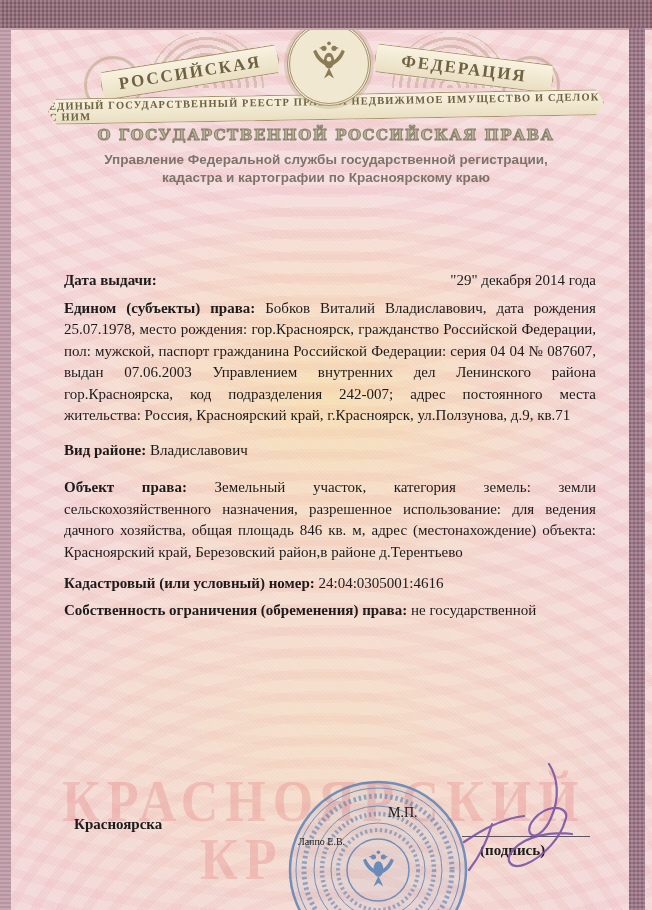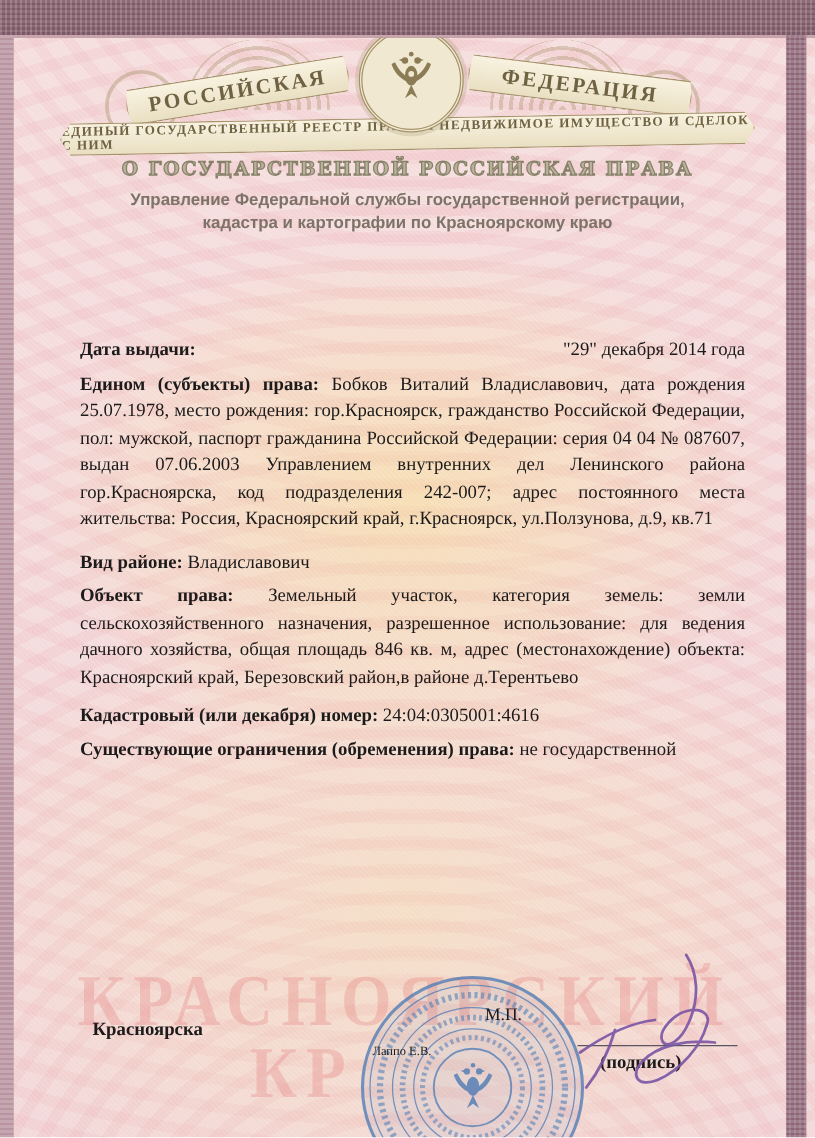--- a/index.html
+++ b/index.html
@@ -130,30 +130,30 @@
       <span>"29" декабря 2014 года</span>
     </div>
     <p class="f-subject" style="margin:6px 0 0">
       <b>Едином (субъекты) права:</b>
       <span>Бобков Виталий Владиславович, дата рождения 25.07.1978, место рождения: гор.Красноярск, гражданство Российской Федерации, пол: мужской, паспорт гражданина Российской Федерации: серия 04 04 № 087607, выдан 07.06.2003 Управлением внутренних дел Ленинского района гор.Красноярска, код подразделения 242-007; адрес постоянного места жительства: Россия, Красноярский край, г.Красноярск, ул.Ползунова, д.9, кв.71</span>
     </p>
     <p class="f-vid" style="margin:13px 0 0">
       <b>Вид районе:</b>
       <span>Владиславович</span>
     </p>
-    <p class="f-object" style="margin:6px 0 0">
+    <p class="f-object" style="margin:16px 0 0">
       <b>Объект права:</b>
       <span>Земельный участок, категория земель: земли сельскохозяйственного назначения, разрешенное использование: для ведения дачного хозяйства, общая площадь 846 кв. м, адрес (местонахождение) объекта: Красноярский край, Березовский район,в районе д.Терентьево</span>
     </p>
     <p class="f-cad" style="margin:10px 0 0">
-      <b>Кадастровый (или декабря) номер:</b>
+      <b>Кадастровый (или условный) номер:</b>
       <span>24:04:0305001:4616</span>
     </p>
     <p class="f-restr" style="margin:5px 0 0">
-      <b>Существующие ограничения (обременения) права:</b>
+      <b>Собственность ограничения (обременения) права:</b>
       <span>не государственной</span>
     </p>
   </div>
 
   <div class="watermark wm1">КРАСНОЯРСКИЙ</div>
   <div class="watermark wm2">КР</div>
 
   <div class="registrar">Красноярска</div>
   <div class="reg-name">Лаппо Е.В.</div>
   <div class="seal-label">М.П.</div>

